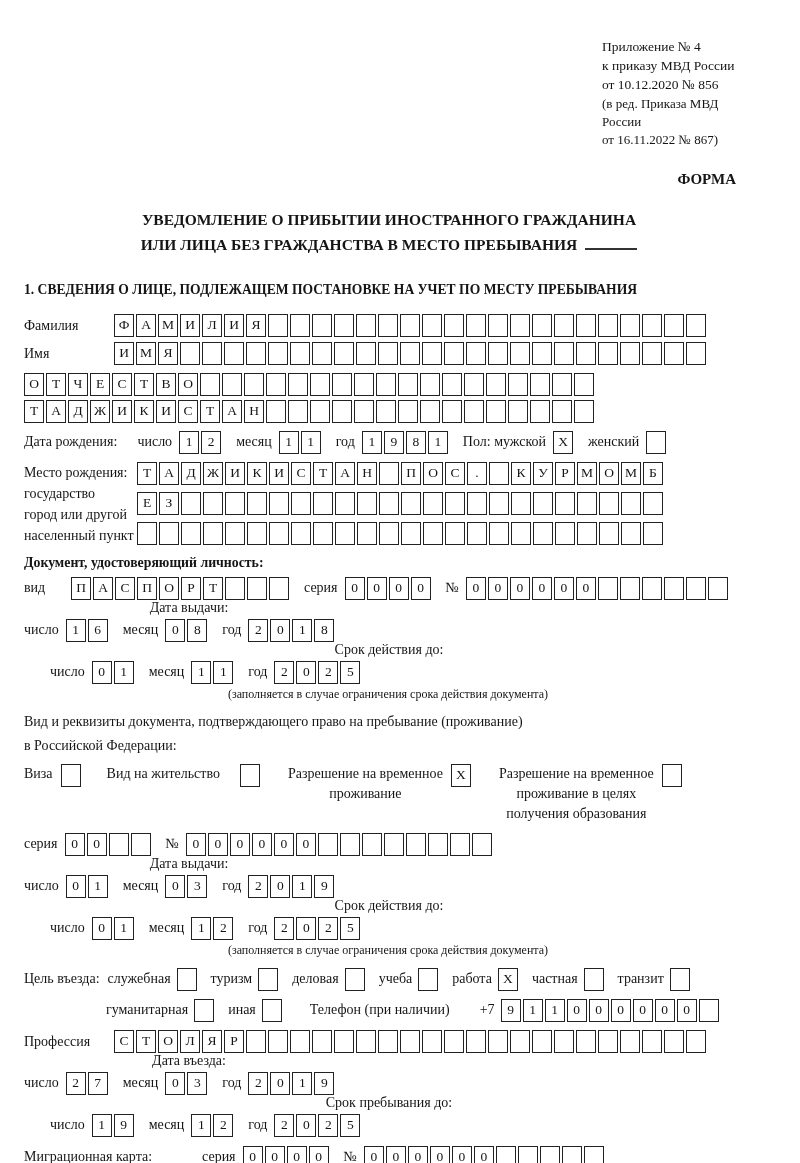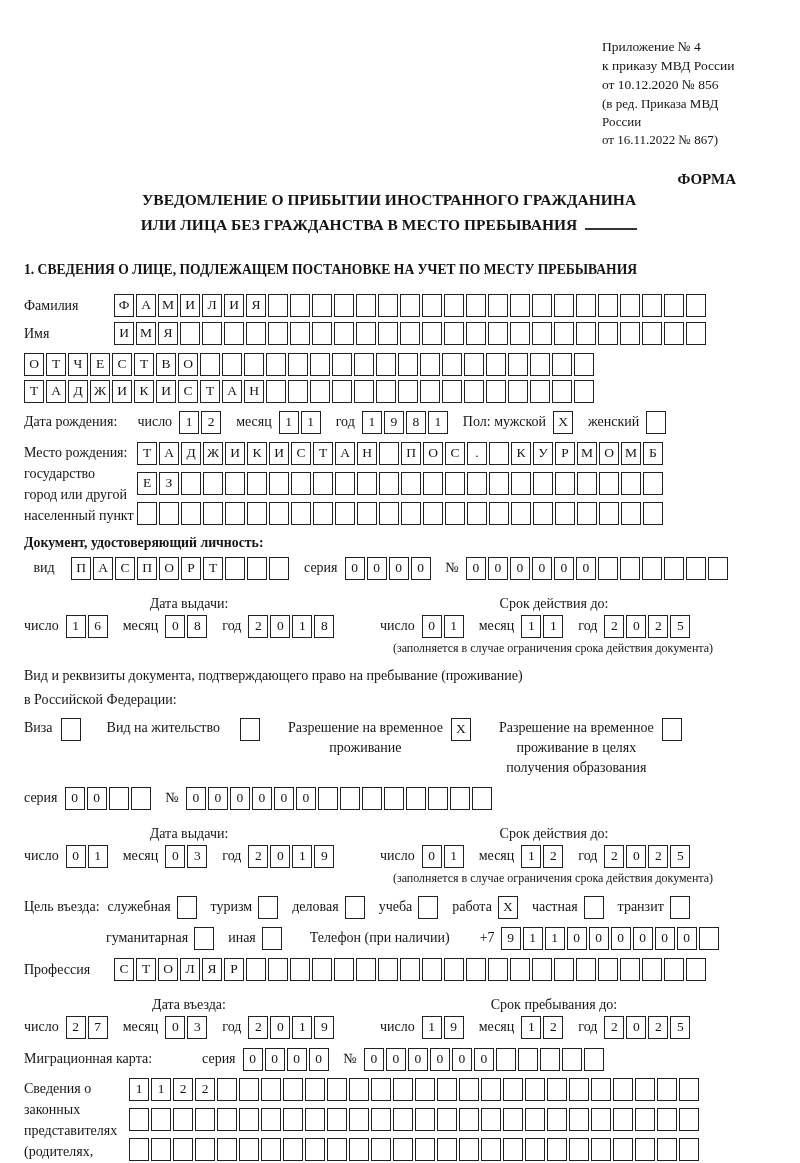--- a/index.html
+++ b/index.html
@@ -4,21 +4,21 @@
 <style>
   html,body{margin:0;padding:0;background:#fff;}
   body{width:800px;height:1163px;overflow:hidden;color:#151515;
        font-family:"Liberation Serif","DejaVu Serif",serif;}
   .page{box-sizing:border-box;width:772px;height:1163px;padding:38px 18px 0 24px;}
 
   .appendix{margin-left:578px;font-size:13.5px;line-height:1.4;}
   .appendix .ed{font-size:13px;}
   .forma{margin-top:22px;text-align:right;padding-right:18px;font-weight:bold;font-size:15px;}
 
-  .title{text-align:center;font-weight:bold;font-size:15.5px;line-height:1.6;}
+  .title{margin-top:20px;text-align:center;font-weight:bold;font-size:15.5px;line-height:1.6;}
   .uline{display:inline-block;width:52px;border-bottom:2px solid #333;margin-left:8px;}
 
   .sec1{margin-top:24px;font-weight:bold;font-size:13.6px;}
 
   .frow{display:flex;align-items:center;margin-top:5px;}
   .frow-top{display:flex;align-items:flex-start;margin-top:8px;}
   .flabel{flex:0 0 auto;font-size:14px;line-height:1.5;}
   .w90{width:90px;} .w110{width:112px;} .w100{width:100px;} .w113{width:113px;} .w105{width:105px;}
   .cells{display:flex;flex-wrap:nowrap;flex:0 0 auto;}
   .cell{display:inline-flex;flex:0 0 auto;width:18px;height:21px;border:1.6px solid #222;
@@ -27,21 +27,21 @@
   .stack .cells{margin-top:7px;}
   .stack .cells:first-child{margin-top:0;}
 
   .dlab{font-size:14px;margin:0 7px 0 13px;}
   .dlab.first{margin-left:0;}
   .plab{font-size:14px;margin:0 6px 0 12px;}
   .plab.first{margin-left:0;}
 
   .center-bold{margin-top:9px;text-align:left;font-weight:bold;font-size:13.8px;}
 
-  .dates{display:flex;margin-top:16px;}
+  .dates{display:flex;margin-top:0;flex-direction:column;}
   .dhalf-l{width:330px;flex:0 0 auto;}
   .dhalf-r{flex:1 1 auto;}
   .dhead{text-align:center;font-size:14px;margin-bottom:3px;}
   .dgroup{display:flex;align-items:center;}
   .note{margin-top:3px;font-size:12px;text-align:center;padding-right:2px;}
 
   .plain{font-size:14px;margin-top:9px;line-height:1.6;}
 
   .perm-row{display:flex;align-items:flex-start;margin-top:6px;}
   .perm-item{display:flex;align-items:flex-start;margin-right:14px;}
@@ -311,21 +311,21 @@
           <span class="cell"></span>
           <span class="cell"></span>
           <span class="cell"></span>
           <span class="cell"></span>
         </div>
     </div>
   </div>
 
   <div class="center-bold">Документ, удостоверяющий личность:</div>
 
-  <div class="frow" style="margin-top:6px;text-align:center;">
+  <div class="frow" style="margin-top:6px;">
     <span class="dlab first" style="width:40px;">вид</span>
     <span class="cells">
         <span class="cell">П</span>
         <span class="cell">А</span>
         <span class="cell">С</span>
         <span class="cell">П</span>
         <span class="cell">О</span>
         <span class="cell">Р</span>
         <span class="cell">Т</span>
         <span class="cell"></span>

